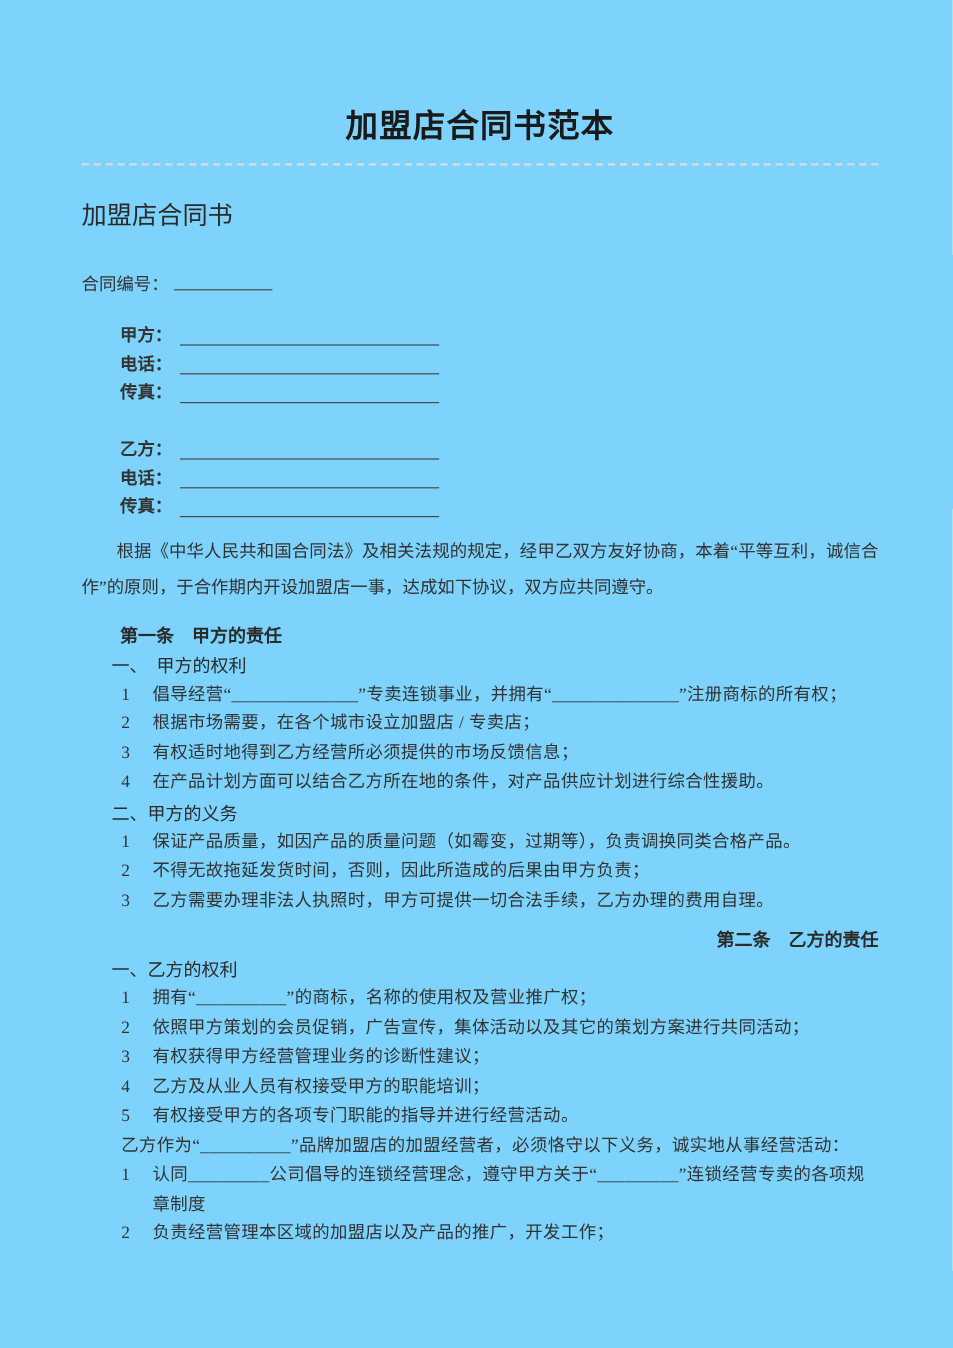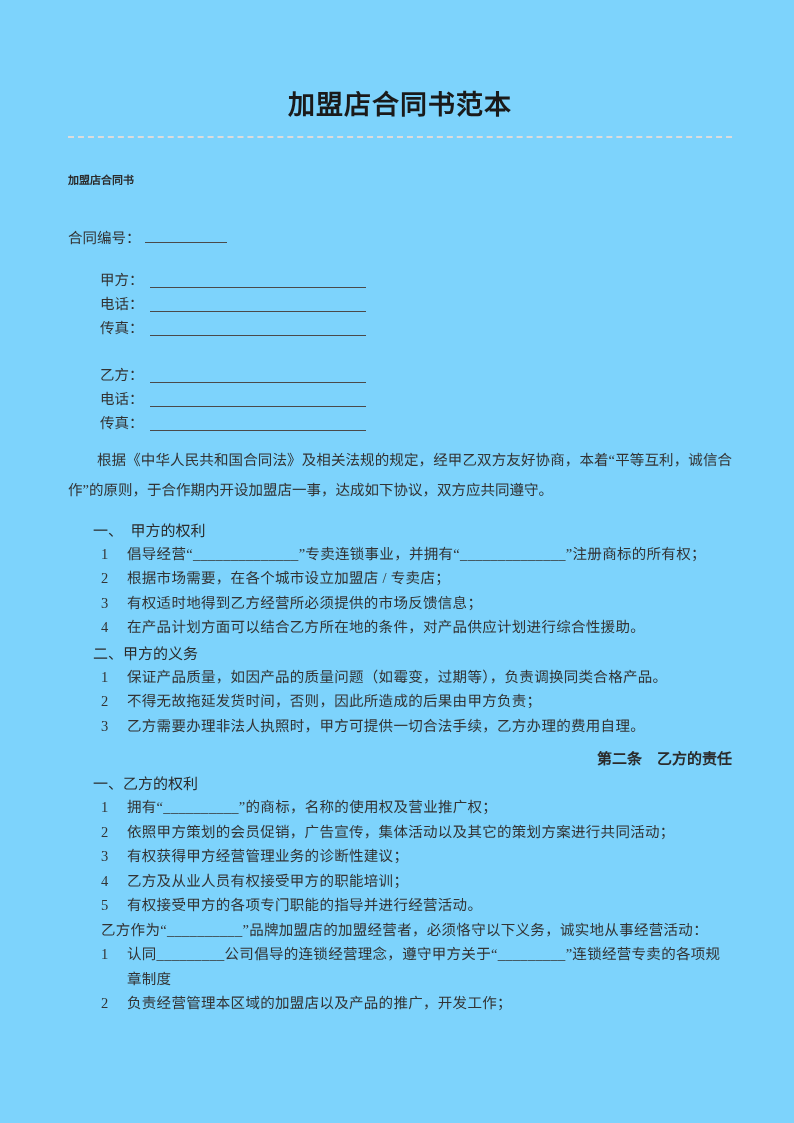--- a/index.html
+++ b/index.html
@@ -29,22 +29,22 @@
     letter-spacing: 1px;
     line-height: 1.3;
   }
   .divider {
     margin-top: 13px;
     border-top: 2px dashed #dcdcdc;
     height: 0;
   }
   .doc-heading {
     margin-top: 32px;
-    font-size: 11px;
-    font-weight: bold;
+    font-size: 21px;
+    font-weight: normal;
     color: #2b2b2b;
     line-height: 20px;
   }
   .contract-no {
     margin-top: 36px;
     line-height: 24px;
     height: 24px;
   }
   .blank-short {
     display: inline-block;
@@ -62,20 +62,21 @@
   .party-b { margin-top: 23px; }
   .p-row {
     display: flex;
     height: 24px;
     align-items: stretch;
   }
   .p-row .lbl {
     white-space: nowrap;
     line-height: 24px;
     padding-right: 6px;
+    font-weight: bold;
   }
   .p-row .line {
     flex: 1;
     border-bottom: 1px solid #4a4a4a;
     margin-bottom: 4px;
   }
   .preamble {
     margin-top: 10px;
     text-indent: 2em;
     line-height: 30px;
@@ -158,20 +159,21 @@
       <span class="line"></span>
     </div>
     <div class="p-row">
       <span class="lbl">传真：</span>
       <span class="line"></span>
     </div>
   </div>
 
   <p class="preamble">根据《中华人民共和国合同法》及相关法规的规定，经甲乙双方友好协商，本着“平等互利，诚信合作”的原则，于合作期内开设加盟店一事，达成如下协议，双方应共同遵守。</p>
 
+  <div class="article-title">第一条　甲方的责任</div>
 
   <div class="section-heading">一、　甲方的权利</div>
   <div class="item">
     <span class="no">1</span>
     <span class="txt">倡导经营“______________”专卖连锁事业，并拥有“______________”注册商标的所有权；</span>
   </div>
   <div class="item">
     <span class="no">2</span>
     <span class="txt">根据市场需要，在各个城市设立加盟店 / 专卖店；</span>
   </div>

